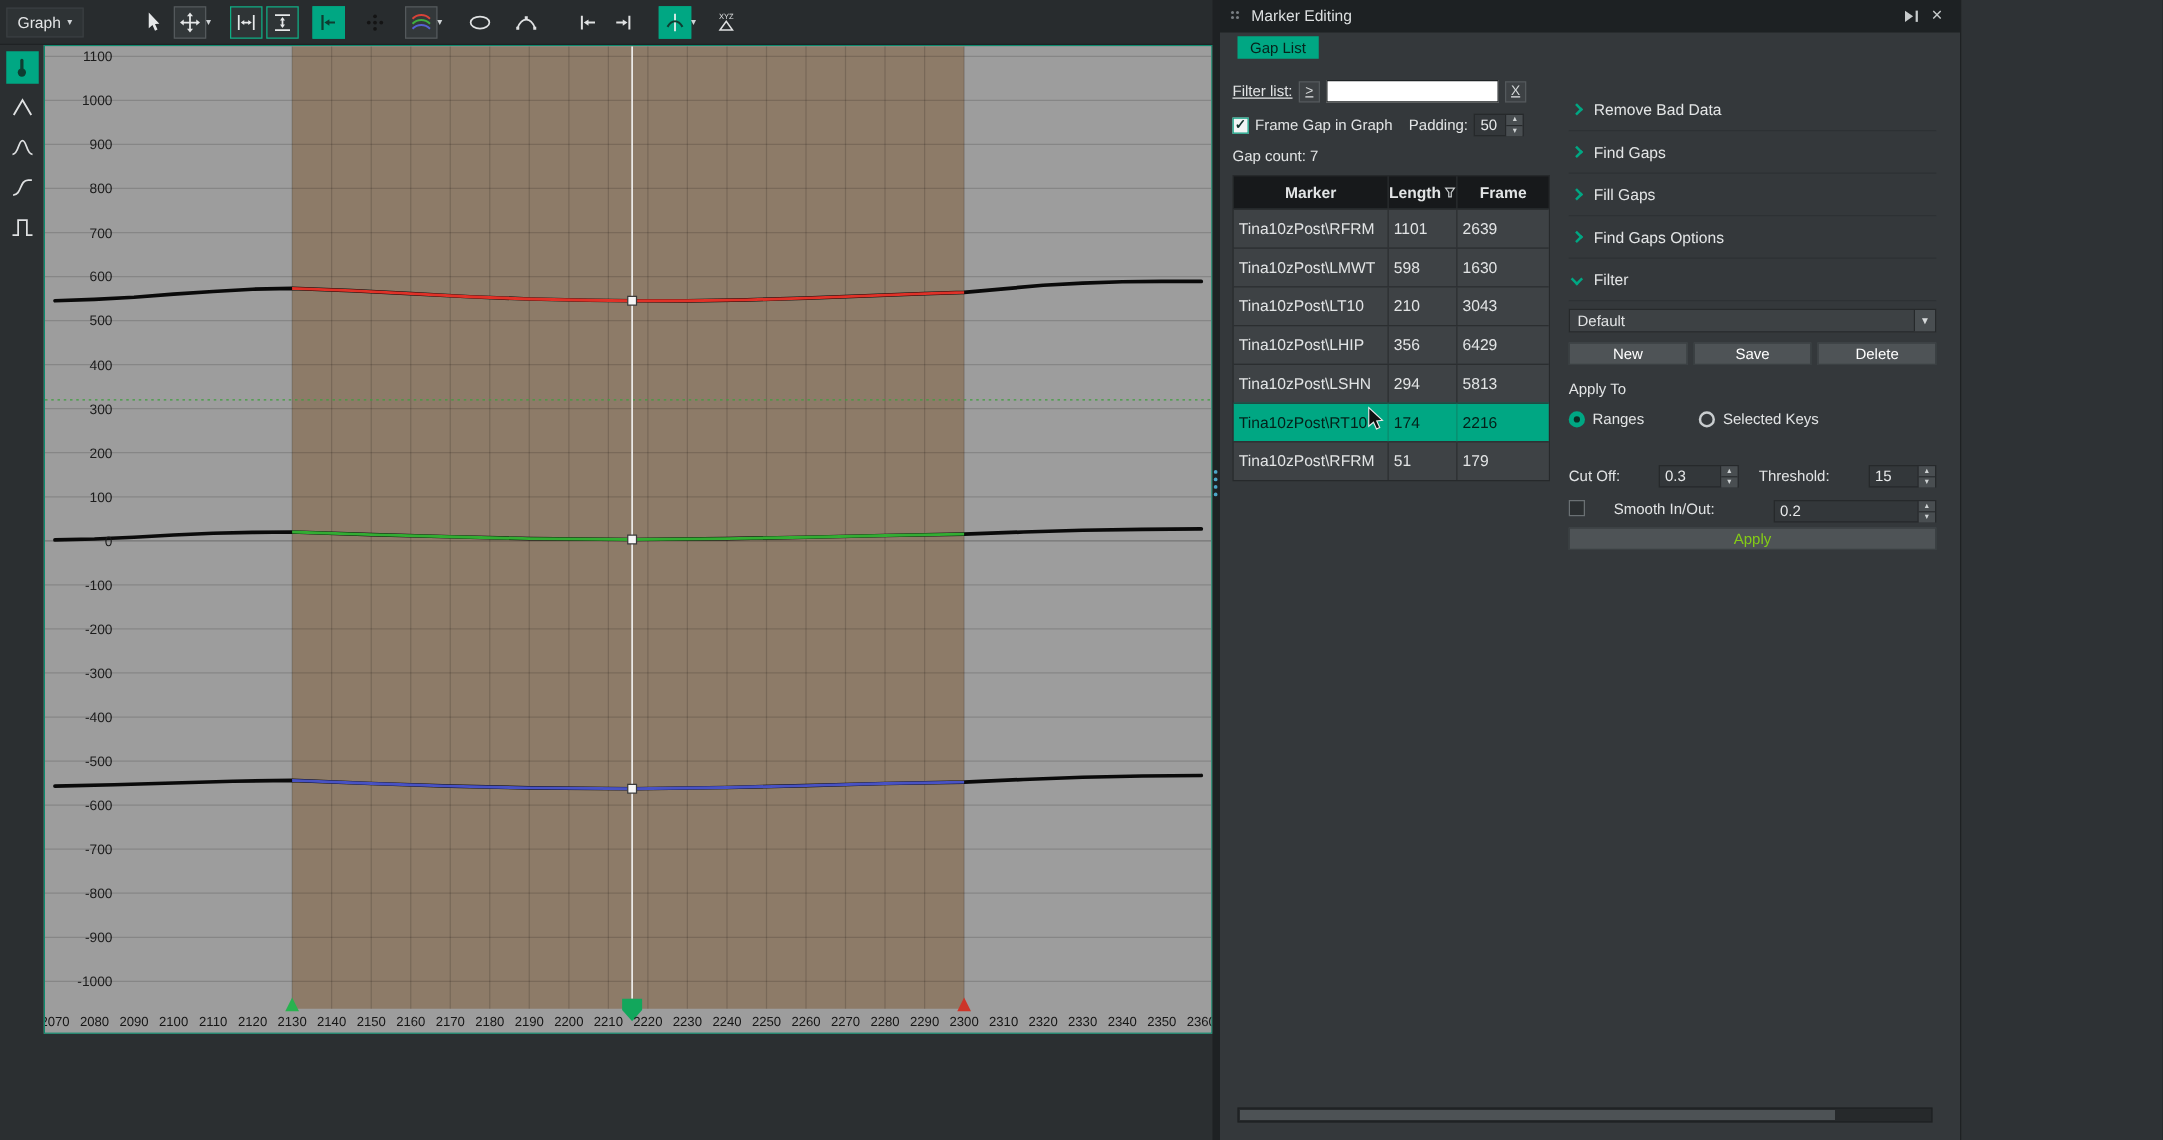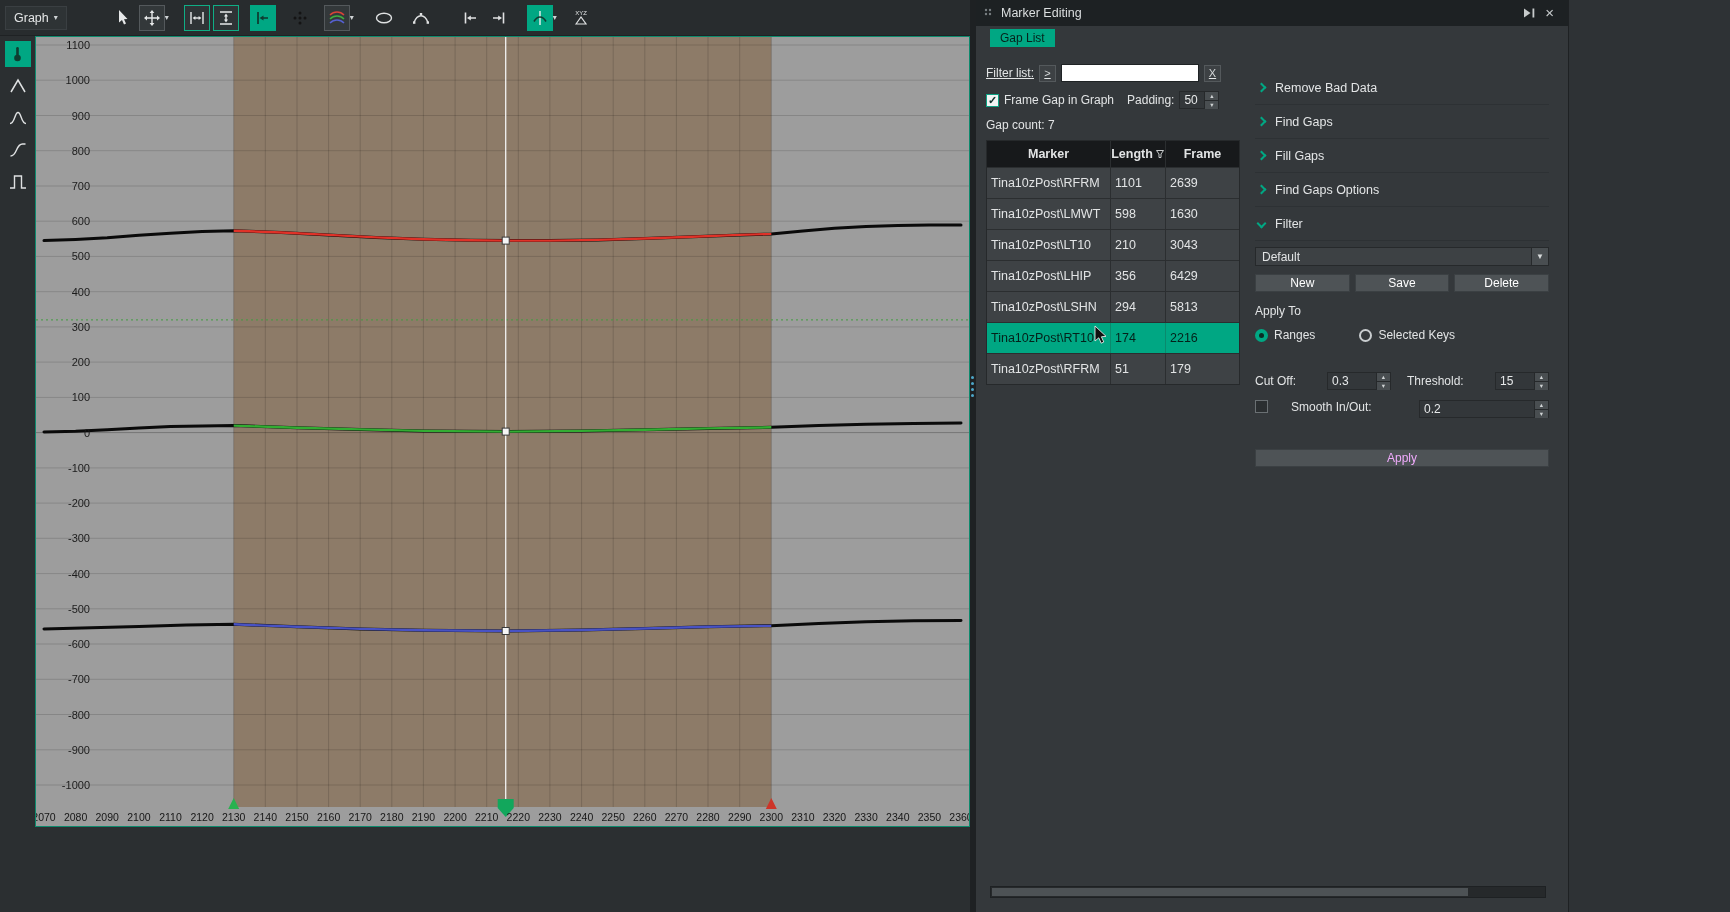--- a/index.html
+++ b/index.html
@@ -90,21 +90,21 @@
   .rgroup2{margin-left:44px;}
   .radio{width:13px;height:13px;border-radius:50%;flex:none;}
   .radio.on{background:var(--accent);display:flex;align-items:center;justify-content:center;}
   .radio.on i{width:5px;height:5px;border-radius:50%;background:#0b2c24;display:block;}
   .radio.off{border:2px solid #c9cdcf;background:transparent;}
   .cutoff-row{margin-top:30px;display:flex;align-items:center;}
   .smooth-row{margin-top:10px;display:flex;gap:23px;}
   .lbl-thresh{margin-left:16px;margin-right:6px;}
   .lbl-cut{margin-right:6px;width:66px;}
   .ml-auto{margin-left:auto;}
-  .apply-big{margin-top:31px;width:100%;height:18px;background:#4e5356;border:1px solid #3b4043;color:#f0abfc;
+  .apply-big{margin-top:4px;width:100%;height:18px;background:#4e5356;border:1px solid #3b4043;color:#84cc16;
     font-size:12px;display:flex;align-items:center;justify-content:center;}
 
   .hscrollbar{position:absolute;left:14px;top:886px;width:556px;height:12px;background:#26292b;border:1px solid #1e2123;}
   .hscrollbar .thumb{position:absolute;left:1px;top:1px;height:8px;width:86%;background:#4d5255;}
 
   .dock-strip{position:absolute;left:1568px;top:0;width:162px;height:912px;background:#2e3235;border-left:1px solid #1e2123;}
 
   .mouse-cursor{position:absolute;left:1094px;top:325px;z-index:50;pointer-events:none;}
 </style>
 </head>

